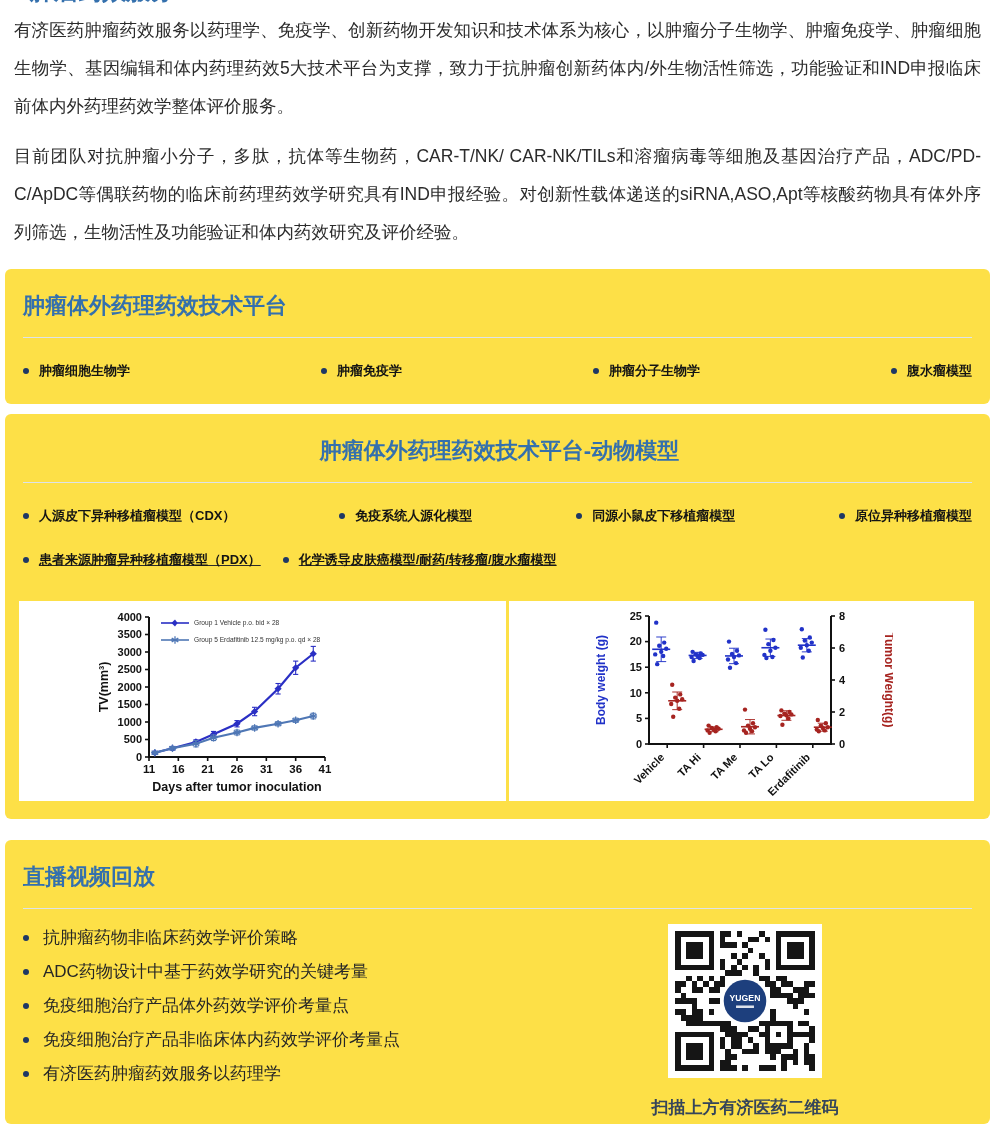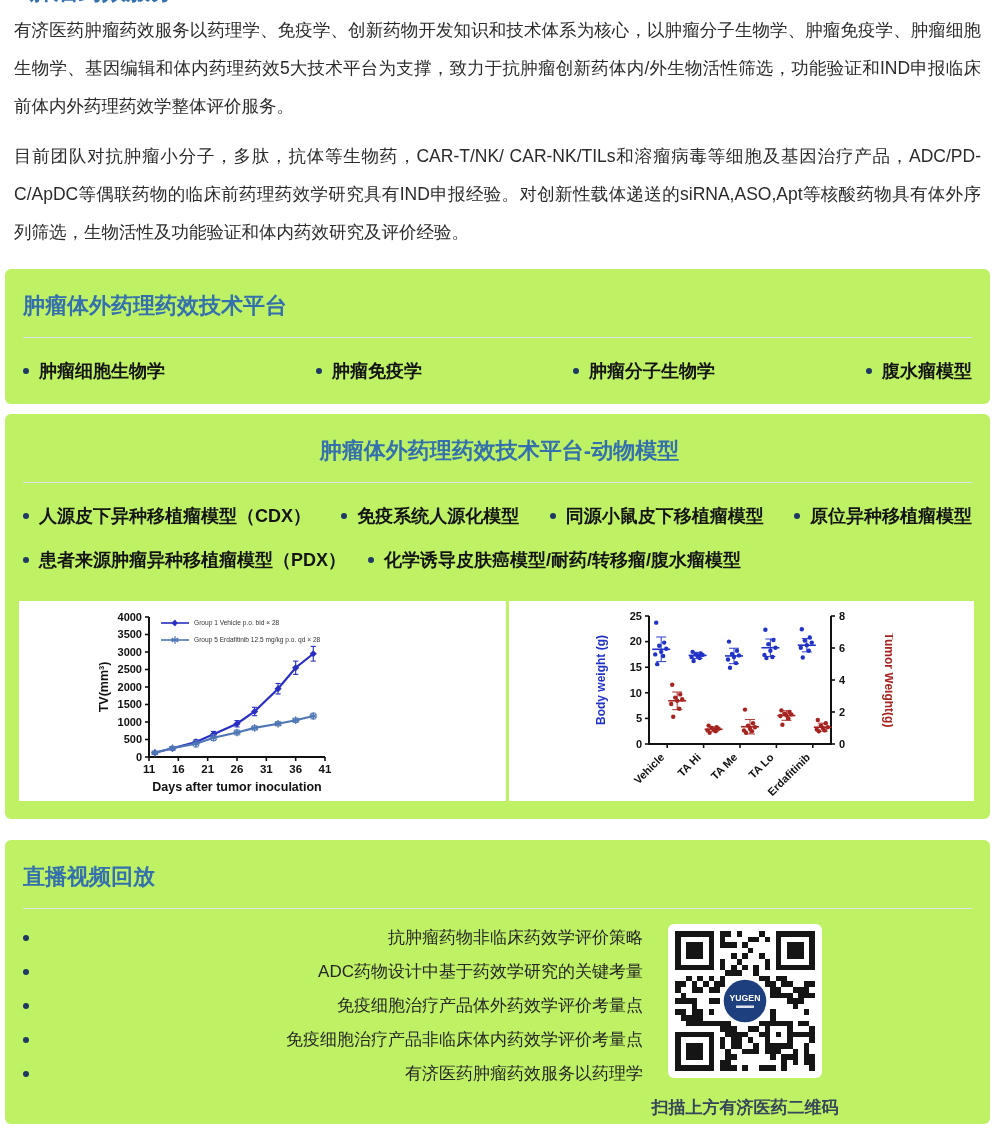--- a/index.html
+++ b/index.html
@@ -8,46 +8,46 @@
     font-family:"Liberation Sans","DejaVu Sans",sans-serif;color:#2b2b2b;
   }
   
   .clip-head{height:9px;overflow:hidden;padding:0 14px;}
   .clip-head h1{margin:-26px 0 0 16px;font-size:24px;font-weight:700;color:#3470ad;line-height:34px;}
   
   .intro{padding:2px 14px 6px 14px;}
   .intro p{margin:0 0 12px 0;font-size:17.5px;line-height:38px;text-align:justify;color:#2b2b2b;}
   
   .card{
-    background:#bef264;border-radius:6px;margin:0 5px 10px 5px;
+    background:#fde047;border-radius:6px;margin:0 5px 10px 5px;
     padding:16px 14px 18px 14px;position:relative;
   }
   .card.gap-lg{margin-bottom:21px;text-align:center;}
   .card h2{margin:6px 0 0 4px;font-size:22px;font-weight:700;color:#3470ad;line-height:30px;}
   .divider{border:none;border-top:1px solid #dde3ea;margin:16px 4px 18px 4px;}
   
   ul.brow{list-style:none;margin:0;padding:0 4px;display:flex;}
   ul.brow.between{justify-content:space-between;}
-  ul.brow.gapped{gap:22px;margin-top:14px;}
-  ul.brow li{font-size:18px;font-weight:700;color:#141414;line-height:30px;white-space:nowrap;position:relative;padding-left:16px;}
+  ul.brow.gapped{gap:22px;margin-top:14px;text-decoration:underline;}
+  ul.brow li{font-size:13px;font-weight:700;color:#141414;line-height:30px;white-space:nowrap;position:relative;padding-left:16px;}
   ul.brow li .dot,.replay-list li .dot{
     position:absolute;left:0;top:12px;width:6px;height:6px;border-radius:50%;background:#1f3864;display:block;
   }
   
   .charts{display:flex;gap:3px;margin:26px 0 0 0;}
   .chart-panel{background:#ffffff;height:200px;display:flex;align-items:center;}
   .chart-panel.left{width:487px;}
   .chart-panel.right{width:465px;justify-content:center;}
   .chart-panel.left svg{margin-left:76px;}
   
-  .replay-list{list-style:none;margin:6px 0 0 0;padding:0 4px;max-width:620px;text-align:right;}
+  .replay-list{list-style:none;margin:6px 0 0 0;padding:0 4px;max-width:620px;}
   .replay-list li{font-size:17px;color:#262626;line-height:22px;margin-bottom:12px;position:relative;padding-left:20px;}
   .replay-list li .dot{top:8px;}
   .qr-block{position:absolute;left:640px;top:84px;width:200px;text-align:center;}
-  .qr-frame{background:#ffffff;display:inline-block;padding:7px;line-height:0;border-radius:6px;}
+  .qr-frame{background:#ffffff;display:inline-block;padding:7px;line-height:0;}
   .qr-caption{margin-top:16px;font-size:17px;line-height:28px;color:#35455a;font-weight:bold;}
 </style>
 </head>
 <body>
 
 <div class="clip-head">
   <h1>肿瘤药效服务</h1>
 </div>
 
 <div class="intro">

